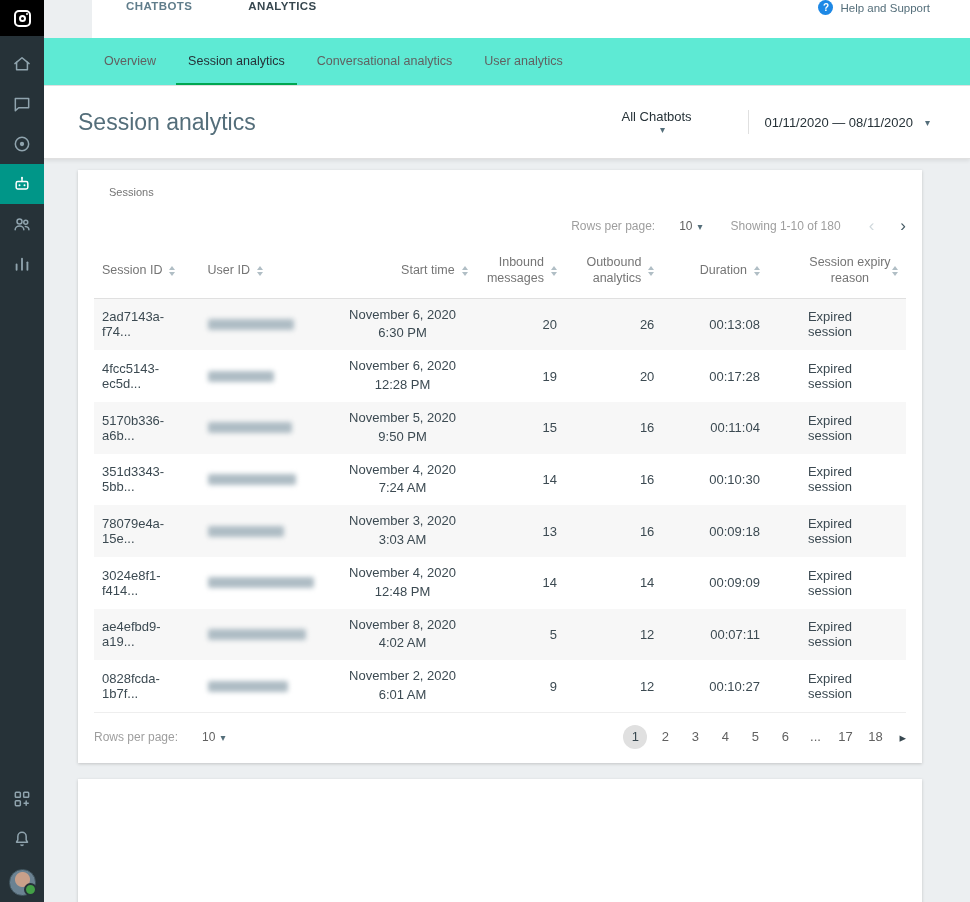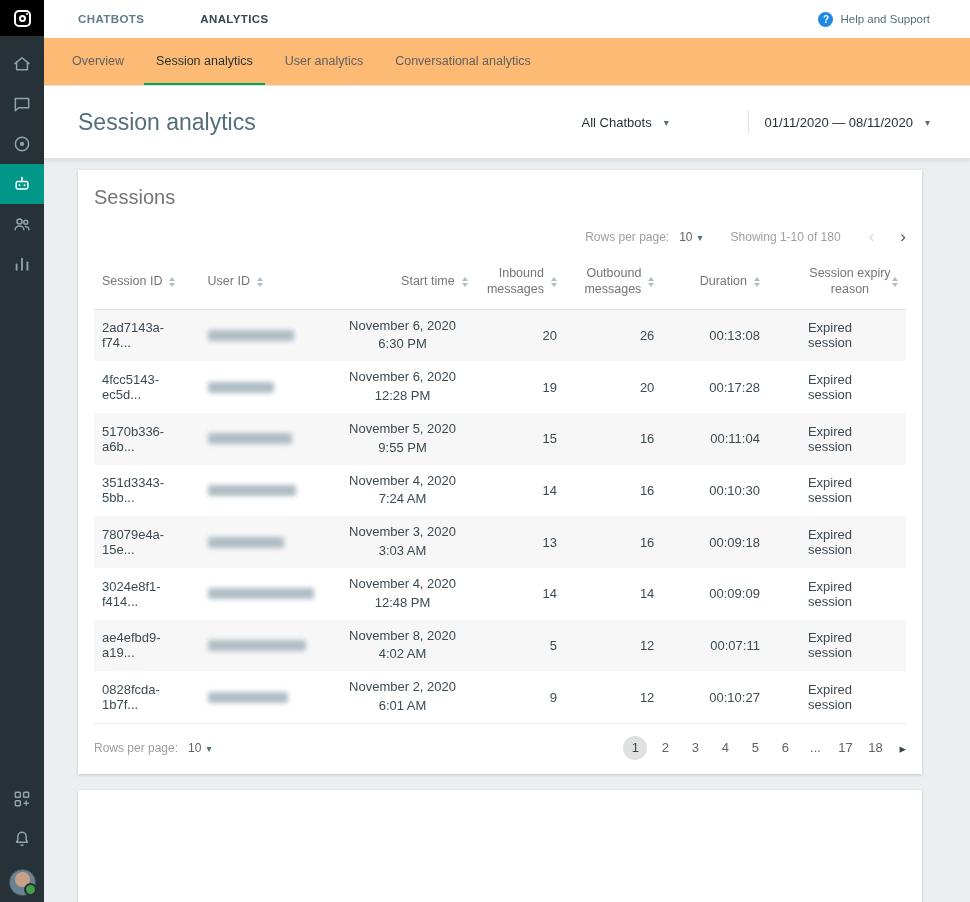--- a/index.html
+++ b/index.html
@@ -35,69 +35,69 @@
   }
   .avatar::after {
     content: ""; position: absolute; right: -2px; bottom: -1px; width: 9px; height: 9px;
     background: #43a047; border: 2px solid #263238; border-radius: 50%;
   }
 
   
   .main { flex: 1; display: flex; flex-direction: column; min-width: 0; }
 
   .topbar {
-    height: 38px; background: #fff; display: flex; align-items: center;
-    padding: 0 40px 0 34px; flex: none;
+    height: 38px; background: #fff; display: flex; align-items: flex-start;
+    padding: 0 40px 0 34px; flex: none; margin-left: 48px;
   }
   .topnav { font-size: 11.5px; font-weight: 700; letter-spacing: .4px; cursor: pointer; }
   .topnav.chatbots { color: #607d8b; }
   .topnav.analytics { color: #37474f; margin-left: 56px; }
   .top-spacer { flex: 1; }
   .help { display: flex; align-items: center; gap: 7px; cursor: pointer; }
   .help-q {
     width: 15px; height: 15px; border-radius: 50%; background: #1e88e5; color: #fff;
     font-size: 10px; font-weight: 700; display: flex; align-items: center; justify-content: center;
   }
   .help-label { font-size: 11.5px; color: #546e7a; }
 
   .tabsrow {
-    height: 48px; background: #fdba74; display: flex; align-items: stretch;
-    padding-left: 16px; border-bottom: 1px solid #e0e0e0; flex: none; gap: 8px;
+    height: 48px; background: #5eead4; display: flex; align-items: stretch;
+    padding-left: 48px; border-bottom: 1px solid #e0e0e0; flex: none; gap: 8px;
   }
   .tab {
     display: flex; align-items: center; padding: 0 12px; font-size: 12.5px; color: #616161;
     border-bottom: 2px solid transparent; cursor: pointer; white-space: nowrap;
   }
   .tab.active { color: #263238; border-bottom-color: #00a651; }
 
   .titlerow {
     height: 72px; background: #fff; display: flex; align-items: center;
     padding: 0 40px 0 34px; flex: none; position: relative; z-index: 2;
     box-shadow: 0 1px 0 #e0e0e0, 0 3px 4px rgba(0,0,0,.08);
   }
   .page-title { font-size: 23px; font-weight: 400; color: #546e7a; }
   .title-spacer { flex: 1; }
   .select-btn { display: flex; align-items: center; font-size: 13px; color: #263238; cursor: pointer; background: none; border: none; font-family: inherit; }
-  .chatbot-select { min-width: 150px; justify-content: flex-start; }
+  .chatbot-select { min-width: 150px; justify-content: flex-start; flex-direction: column; }
   .caret { font-size: 10px; color: #546e7a; margin-left: 12px; }
   .vdivider { width: 1px; height: 24px; background: #e0e0e0; margin: 0 16px; }
 
   
   .content { flex: 1; padding: 12px 48px 0 34px; overflow: hidden; }
   .card {
     background: #fff; box-shadow: 0 1px 3px rgba(0,0,0,.18);
     padding: 16px 16px 0 16px;
   }
-  .card-title { font-size: 20px; font-weight: 400; color: #757575; }
+  .card-title { font-size: 11px; font-weight: 400; color: #757575; margin-left: 15px; }
 
   .controls {
     display: flex; justify-content: flex-end; align-items: center;
     margin-top: 18px; margin-bottom: 8px; gap: 28px; font-size: 12px; color: #9e9e9e;
   }
-  .rpp { display: flex; align-items: flex-end; gap: 10px; }
+  .rpp { display: flex; align-items: flex-end; gap: 24px; }
   .rpp-value { color: #616161; cursor: pointer; display: flex; align-items: center; }
   .rpp-value .caret { margin-left: 5px; }
   .pager-arrows { display: flex; align-items: center; gap: 26px; font-size: 17px; }
   .arrow-prev { color: #cfd8dc; cursor: default; }
   .arrow-next { color: #455a64; cursor: pointer; }
 
   table { width: 100%; border-collapse: collapse; table-layout: fixed; }
   col.c-session { width: 13%; } col.c-user { width: 16%; } col.c-start { width: 18%; }
   col.c-in { width: 11%; } col.c-out { width: 12%; } col.c-dur { width: 13%; } col.c-reason { width: 17%; }
 
@@ -243,22 +243,22 @@
     <span class="top-spacer"></span>
     <span class="help">
       <span class="help-q">?</span>
       <span class="help-label">Help and Support</span>
     </span>
   </div>
 
   <div class="tabsrow">
     <span class="tab">Overview</span>
     <span class="tab active">Session analytics</span>
+    <span class="tab">Conversational analytics</span>
     <span class="tab">User analytics</span>
-    <span class="tab">Conversational analytics</span>
   </div>
 
   <div class="titlerow">
     <h1 class="page-title">Session analytics</h1>
     <span class="title-spacer"></span>
     <button class="select-btn chatbot-select">
       <span>All Chatbots</span>
       <span class="caret">▾</span>
     </button>
     <span class="vdivider"></span>
@@ -331,21 +331,21 @@
               <span class="th-inner right">
                   <span class="th-label">Inbound messages</span>
                   <span class="sort">
                     <i class="up"></i>
                     <i class="down"></i>
                   </span>
                 </span>
             </th>
             <th>
               <span class="th-inner right">
-                  <span class="th-label">Outbound messages</span>
+                  <span class="th-label">Outbound analytics</span>
                   <span class="sort">
                     <i class="up"></i>
                     <i class="down"></i>
                   </span>
                 </span>
             </th>
             <th>
               <span class="th-inner right">
                   <span class="th-label">Duration</span>
                   <span class="sort">
@@ -397,21 +397,21 @@
   </tr>
 
 
   <tr>
     <td><span>5170b336-a6b...</span></td>
     <td>
                 <div class="blur-bar"></div>
               </td>
     <td>
       <div class="dateline">November 5, 2020</div>
-      <div class="dateline">9:55 PM</div>
+      <div class="dateline">9:50 PM</div>
     </td>
     <td class="t-right">15</td>
     <td class="t-right">16</td>
     <td class="t-right">00:11:04</td>
     <td class="c-reason-cell">Expired session</td>
   </tr>
 
   <tr>
     <td><span>351d3343-5bb...</span></td>
     <td>

